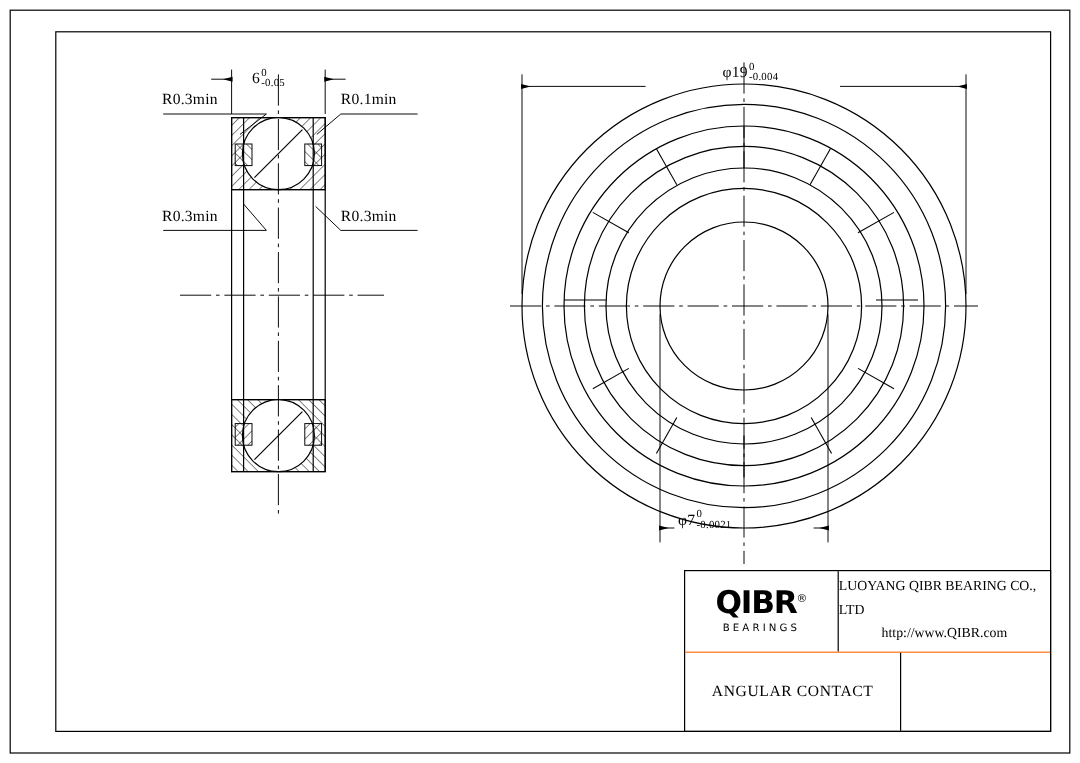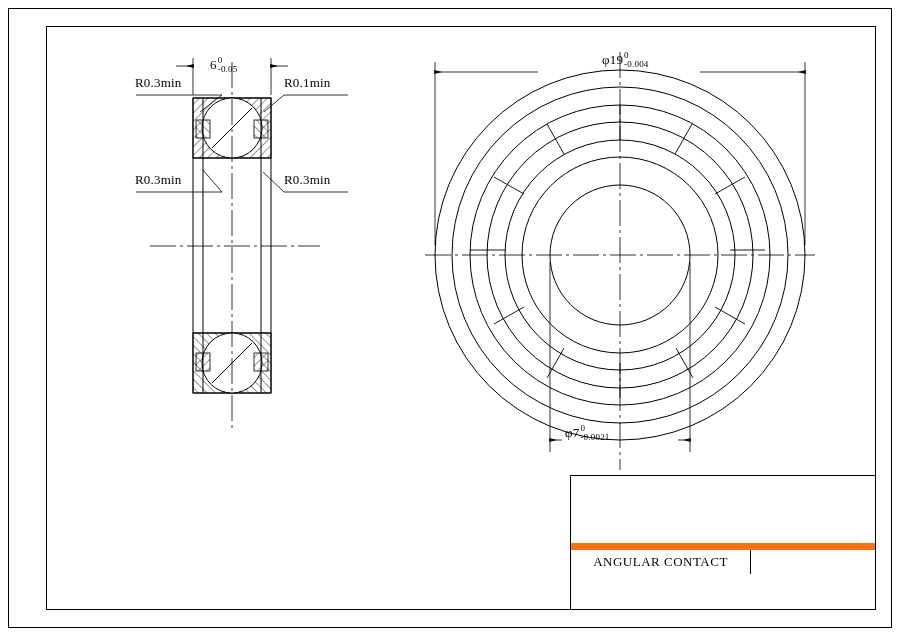--- a/index.html
+++ b/index.html
@@ -109,23 +109,22 @@
     display: flex;
     flex-direction: column;
     align-items: center;
     justify-content: center;
     font-size: 11.5px;
     line-height: 1.7;
   }
   .tb .row2 {
     position: absolute;
     left: 0; top: 67px; right: 0; bottom: 0;
-    border-top: 7px solid #f97316;
-    display: flex;
-    flex-direction: column;
+    border-top: 1px solid #f97316;
+    display: flex;
   }
   .tb .desc-cell {
     width: 180px;
     border-right: 1px solid #000;
     box-sizing: border-box;
     display: flex;
     flex-direction: column;
     align-items: center;
     justify-content: center;
     font-size: 13px;
@@ -291,20 +290,32 @@
 
   <div class="lbl" style="left:558px; top:52px;margin-left:44px;">
     <span>φ</span><span>19</span><span class="tol"><span class="up">0</span><span class="lo">-0.004</span></span>
   </div>
 
   <div class="lbl" style="left:565px; top:425px;">
     <span>φ</span><span>7</span><span class="tol"><span class="up">0</span><span class="lo">-0.0021</span></span>
   </div>
 
   <div class="tb">
+    <div class="row1">
+      <div class="logo-cell">
+        <div class="logo-main">
+          <span>QIBR</span><span class="logo-reg">®</span>
+        </div>
+        <div class="logo-sub">BEARINGS</div>
+      </div>
+      <div class="company-cell">
+        <div>LUOYANG QIBR BEARING CO., LTD</div>
+        <div>http://www.QIBR.com</div>
+      </div>
+    </div>
     <div class="row2">
       <div class="desc-cell">
         <div>ANGULAR CONTACT</div>
       </div>
     </div>
   </div>
 
 </div>
 
 </body></html>

